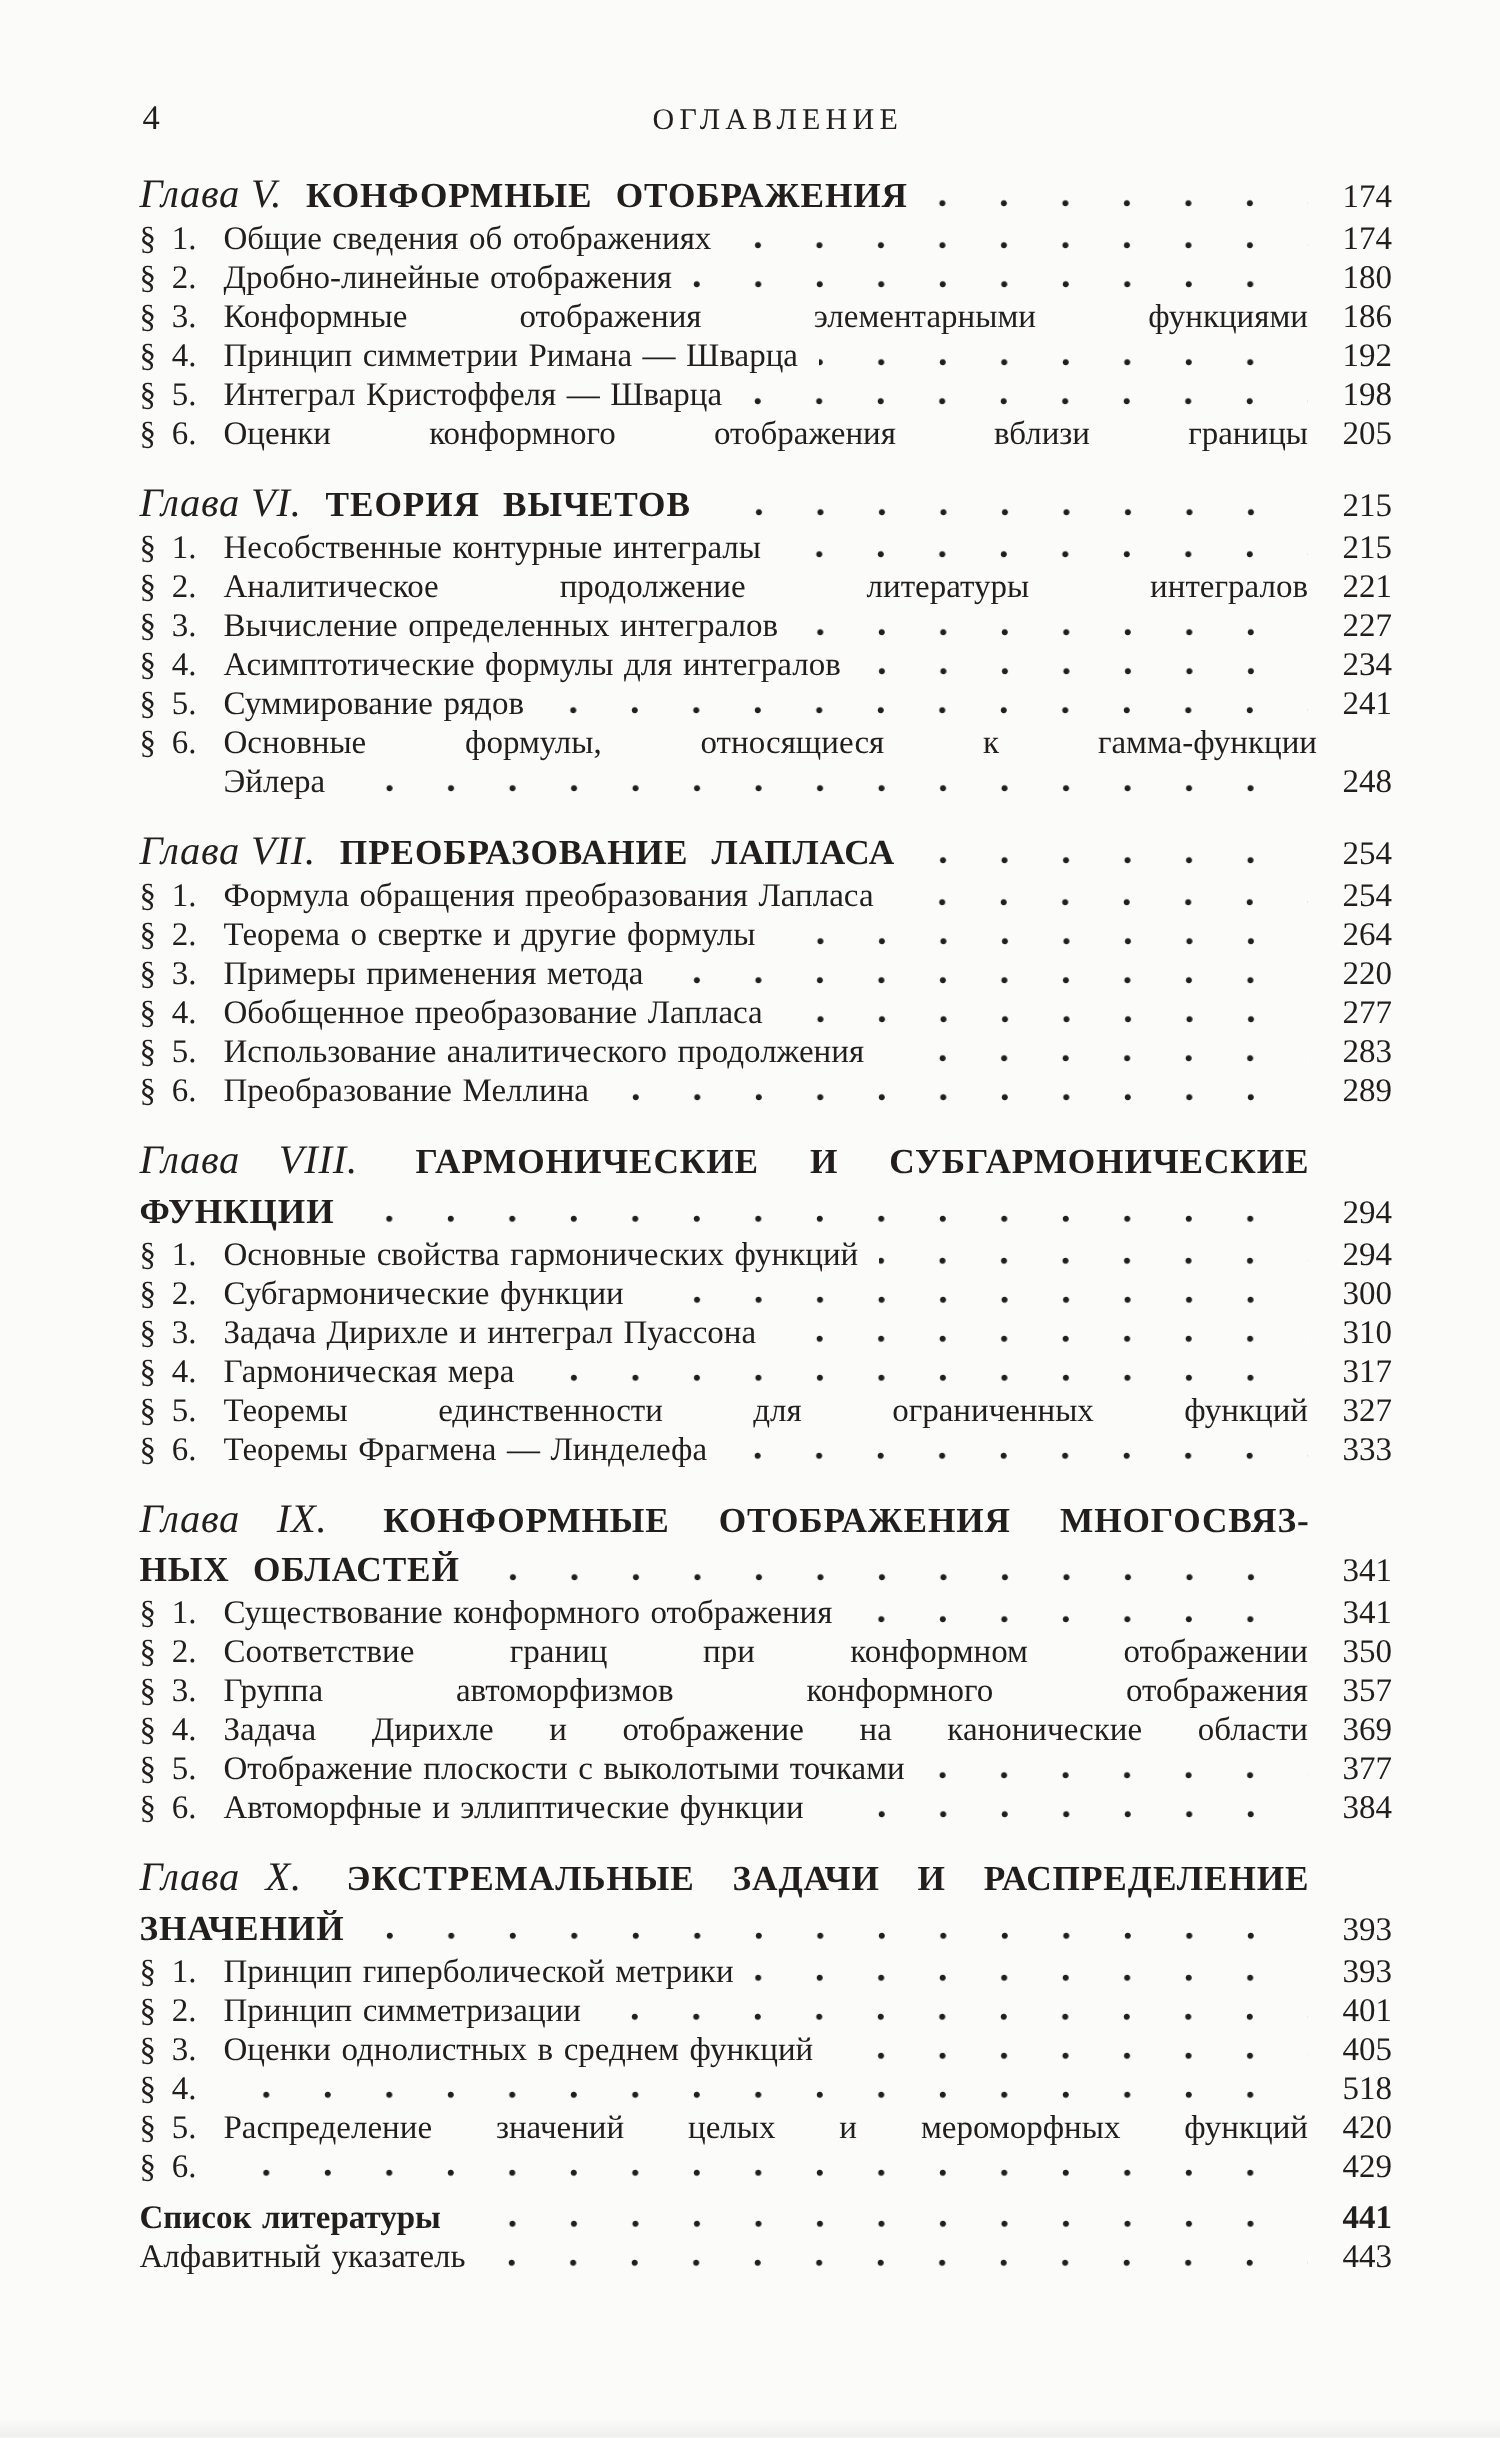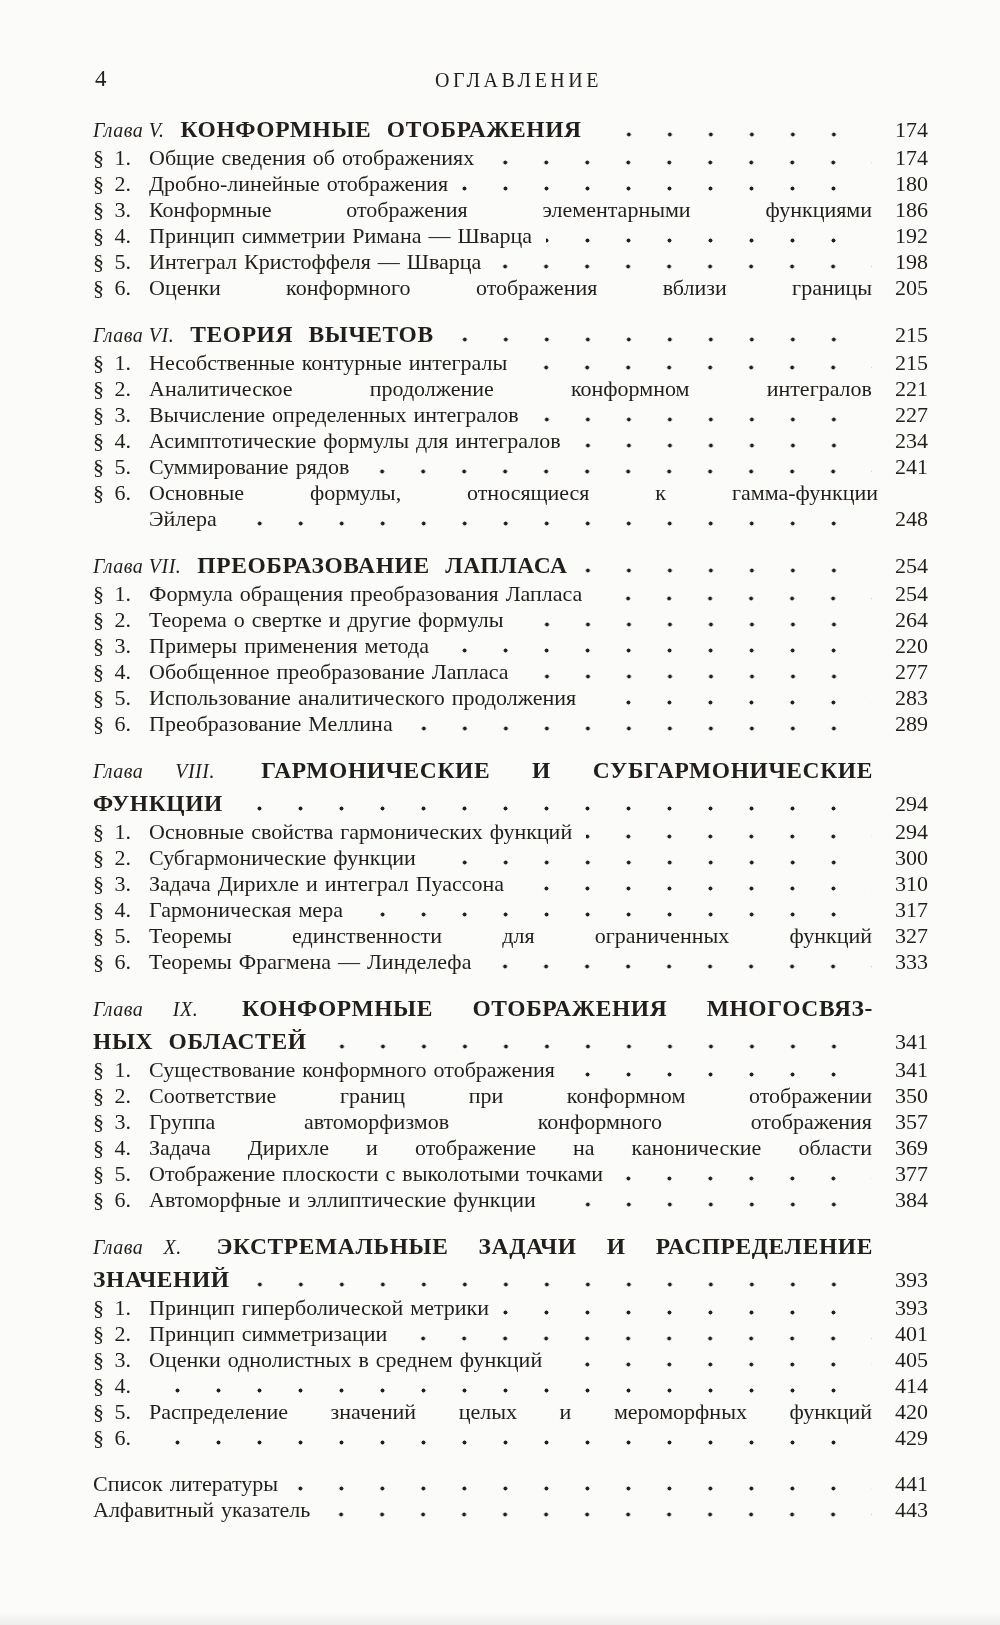--- a/index.html
+++ b/index.html
@@ -14,21 +14,21 @@
   
   .page-header { position:relative; height:32px; }
   .folio { position:absolute; left:2px; top:2px; font-size:23px; }
   .running-title { position:absolute; left:16px; right:0; top:5px; text-align:center;
     font-size:20px; letter-spacing:3.5px; }
 
   
   .chapter { margin-top:18px; }
   .chap-line { display:flex; align-items:baseline; line-height:30px; }
   .chap-line.blockline { display:block; text-align:justify; text-align-last:justify; padding-right:55px; }
-  .chap-prefix { font-size:20px; font-style:italic; margin-right:16px; letter-spacing:0.5px; }
+  .chap-prefix { font-size:27px; font-style:italic; margin-right:16px; letter-spacing:0.5px; }
   .chap-title { font-size:23.5px; font-weight:bold; letter-spacing:0.6px; word-spacing:9px; }
 
   
   .entry { display:flex; align-items:baseline; line-height:26px; font-size:22px; }
   .mark { flex:none; width:56px; word-spacing:5px; }
   .text { flex:0 1 auto; word-spacing:1.5px; }
   .entry.cont .text { padding-left:56px; }
   .entry.first .text { flex:1 1 auto; text-align:justify; text-align-last:justify; padding-right:50px; }
   .entry.spread .text { flex:1 1 auto; text-align:justify; text-align-last:justify; margin-right:10px; }
 
@@ -36,21 +36,21 @@
 
   
   .leader {
     flex:1 1 0; min-width:8px; height:5px; margin:0 10px 0 14px; align-self:baseline;
     background-image:radial-gradient(circle at 2.5px 2.5px, var(--ink) 1.7px, rgba(0,0,0,0) 2.3px);
     background-size:41px 5px; background-repeat:repeat-x; background-position:100% 100%;
   }
 
   
   .entry.extra { word-spacing:4px; }
-  .entry.extra.gap { margin-top:20px; }
+  .entry.extra.gap { margin-top:8px;font-weight:bold; }
 
   .scan-shadow { position:absolute; left:0; right:0; bottom:0; height:12px;
     background:linear-gradient(rgba(0,0,0,0), rgba(0,0,0,0.055)); }
 </style>
 </head>
 <body>
 
 <div class="sheet">
   <div class="column">
     <header class="page-header">
@@ -108,21 +108,21 @@
             <span class="page">215</span>
           </div>
           <div class="entry">
             <span class="mark">§ 1.</span>
             <span class="text">Несобственные контурные интегралы</span>
             <span class="leader"></span>
             <span class="page">215</span>
           </div>
           <div class="entry spread">
             <span class="mark">§ 2.</span>
-            <span class="text">Аналитическое продолжение конформном интегралов</span>
+            <span class="text">Аналитическое продолжение литературы интегралов</span>
             <span class="page">221</span>
           </div>
           <div class="entry">
             <span class="mark">§ 3.</span>
             <span class="text">Вычисление определенных интегралов</span>
             <span class="leader"></span>
             <span class="page">227</span>
           </div>
           <div class="entry">
             <span class="mark">§ 4.</span>
@@ -295,21 +295,21 @@
           </div>
           <div class="entry">
             <span class="mark">§ 3.</span>
             <span class="text">Оценки однолистных в среднем функций</span>
             <span class="leader"></span>
             <span class="page">405</span>
           </div>
           <div class="entry">
             <span class="mark">§ 4.</span>
             <span class="leader"></span>
-            <span class="page">414</span>
+            <span class="page">518</span>
           </div>
           <div class="entry spread">
             <span class="mark">§ 5.</span>
             <span class="text">Распределение значений целых и мероморфных функций</span>
             <span class="page">420</span>
           </div>
           <div class="entry">
             <span class="mark">§ 6.</span>
             <span class="leader"></span>
             <span class="page">429</span>

